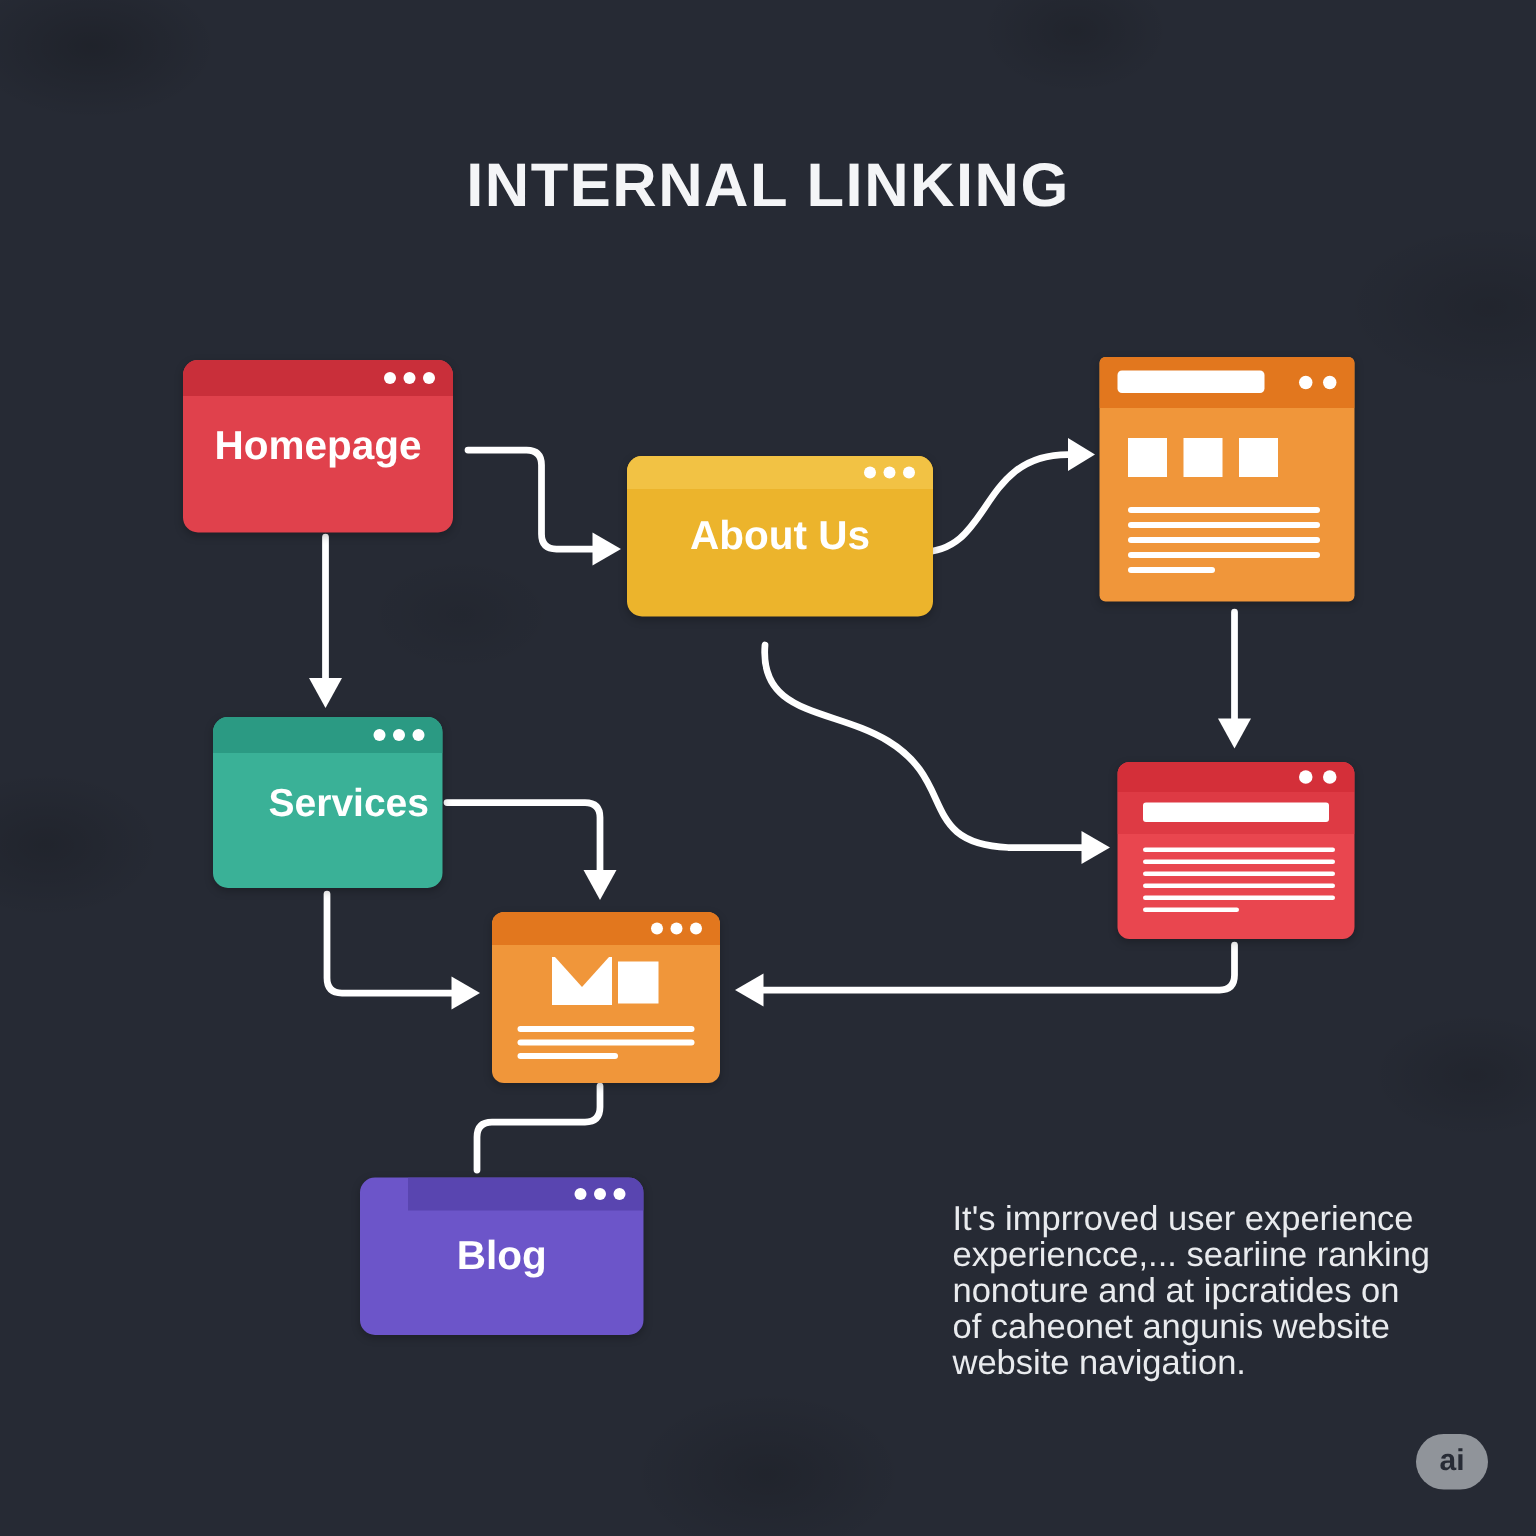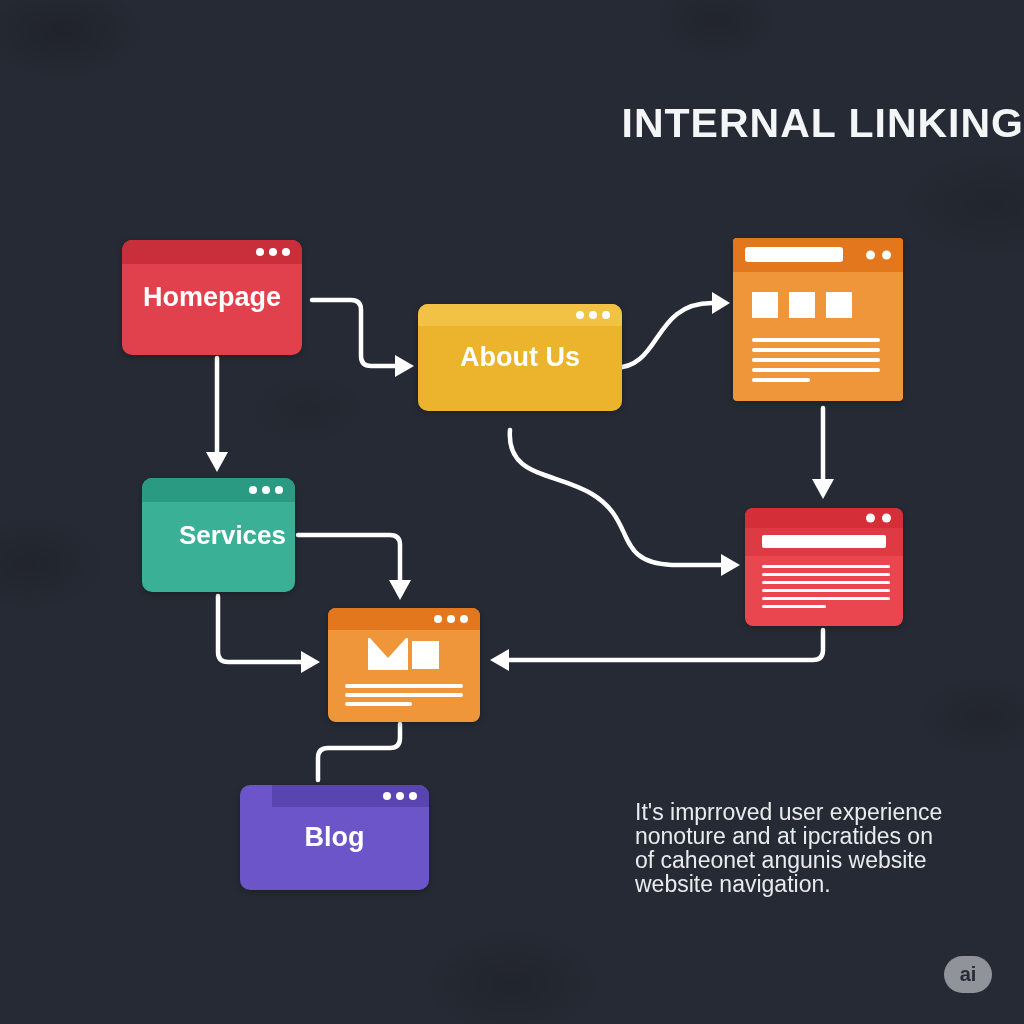--- a/index.html
+++ b/index.html
@@ -10,21 +10,21 @@
     background-image:
       radial-gradient(ellipse 120px 70px at 6% 3%, rgba(0,0,0,.18), transparent 70%),
       radial-gradient(ellipse 90px 60px at 70% 2%, rgba(0,0,0,.14), transparent 70%),
       radial-gradient(ellipse 140px 80px at 97% 20%, rgba(0,0,0,.12), transparent 70%),
       radial-gradient(ellipse 110px 70px at 3% 55%, rgba(0,0,0,.14), transparent 70%),
       radial-gradient(ellipse 130px 80px at 50% 96%, rgba(0,0,0,.14), transparent 70%),
       radial-gradient(ellipse 100px 60px at 96% 70%, rgba(0,0,0,.12), transparent 70%),
       radial-gradient(ellipse 90px 55px at 30% 40%, rgba(0,0,0,.08), transparent 70%);
   }
   .title{
-    position:absolute;left:0;top:100px;width:100%;text-align:right;
+    position:absolute;left:0;top:100px;width:100%;text-align:center;
     color:#f4f5f7;font-size:41px;font-weight:bold;letter-spacing:1px;
   }
   
   .win{position:absolute;border-radius:10px;overflow:hidden;box-shadow:0 2px 6px rgba(0,0,0,.25);}
   .titlebar{position:relative;width:100%;}
   .dots{position:absolute;right:12px;top:50%;transform:translateY(-50%);display:flex;gap:5px;}
   .dots span{width:8px;height:8px;border-radius:50%;background:#fff;display:block;}
   .win-label{position:absolute;left:0;right:0;top:0;bottom:0;display:flex;align-items:center;justify-content:center;
     color:#fff;font-weight:bold;font-size:27px;}
   .body{position:relative;}
@@ -216,20 +216,21 @@
       <div class="lines">
         <div class="ln"></div>
         <div class="ln"></div>
         <div class="ln short"></div>
       </div>
     </div>
   </div>
 
   <div class="caption">
     <div>It's imprroved user experience</div>
+    <div>experiencce,... seariine ranking</div>
     <div>nonoture and at ipcratides on</div>
     <div>of caheonet angunis website</div>
     <div>website navigation.</div>
   </div>
 
   <div class="badge">ai</div>
 
 </div>
 
 </body></html>

